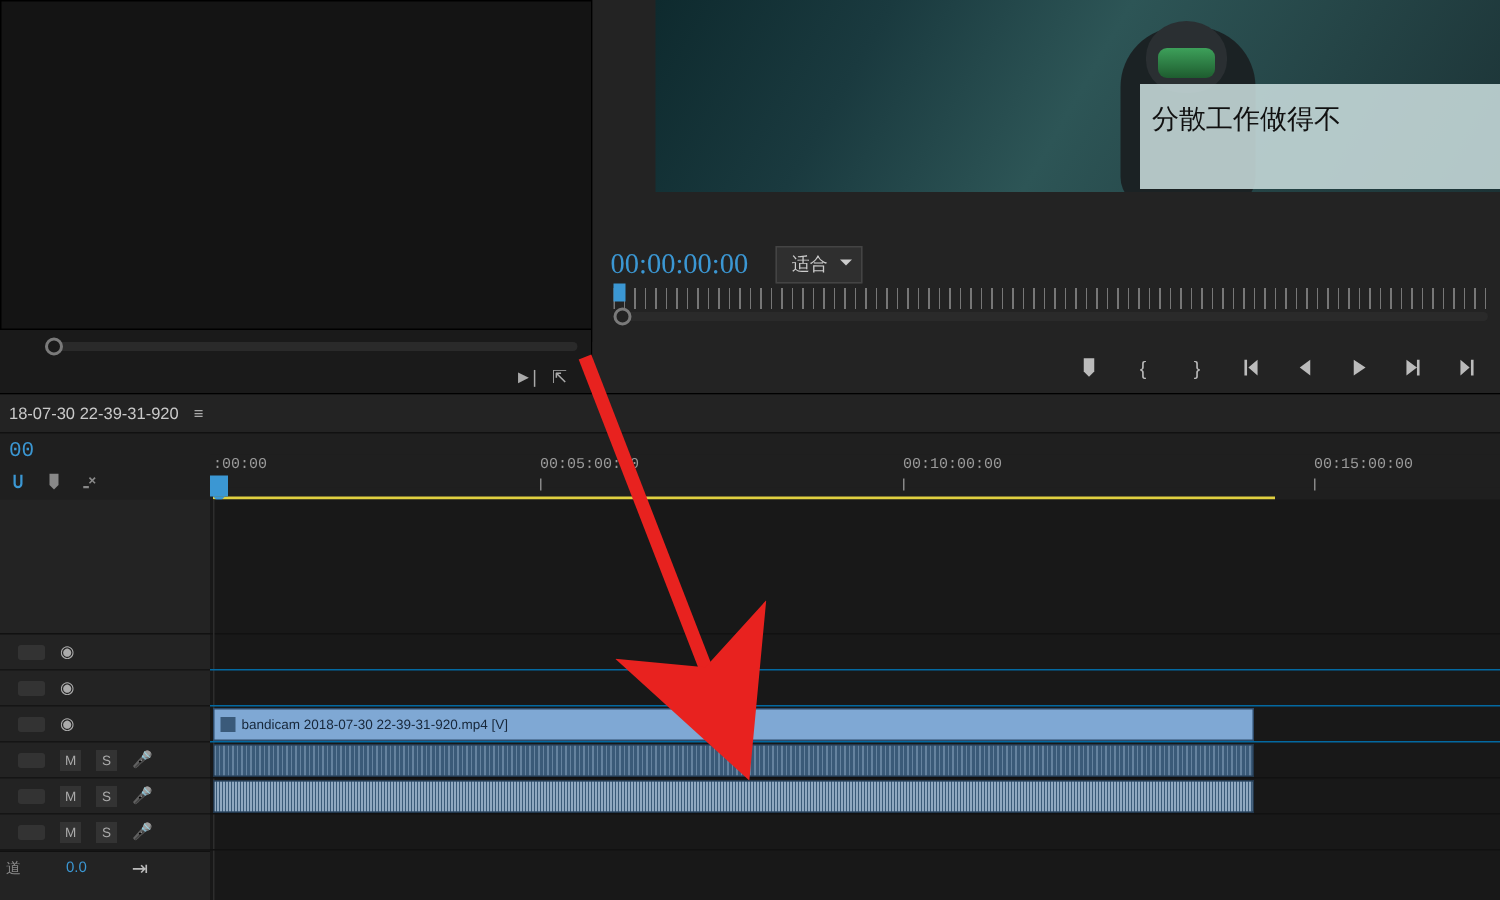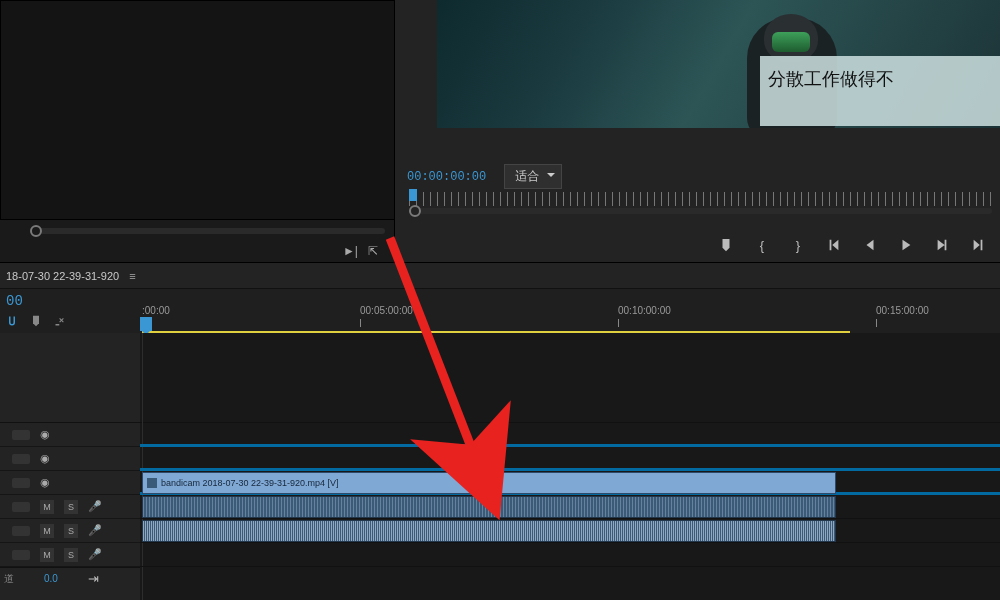--- a/index.html
+++ b/index.html
@@ -14,21 +14,21 @@
 .left-btns{position:absolute;right:16px;bottom:4px;display:flex;gap:10px;color:#aaa;font-size:12px}
 .left-btns span{cursor:pointer}
 
 .top-right{flex:1;background:#232323;position:relative}
 .preview{position:absolute;left:42px;top:0;right:0;height:128px;background:linear-gradient(120deg,#0e2a2e 0%,#1a3a3f 25%,#2d5556 50%,#1c3336 100%);overflow:hidden}
 .preview::before{content:"";position:absolute;left:55%;top:18px;width:90px;height:120px;background:#1b2224;border-radius:40px 40px 20px 20px}
 .helmet{position:absolute;left:58%;top:14px;width:54px;height:48px;background:#2a2f32;border-radius:50% 50% 45% 45%}
 .helmet::after{content:"";position:absolute;left:8px;top:18px;width:38px;height:20px;background:linear-gradient(#3da05a,#1e5c2f);border-radius:6px}
 .sub-box{position:absolute;right:0;top:56px;width:240px;height:70px;background:rgba(200,220,220,.88);padding:10px 8px;font-size:18px;color:#111;line-height:1.5;text-align:left}
 .tc-row{position:absolute;left:12px;top:164px;display:flex;align-items:center;gap:18px}
-.tc{color:#3b97d3;font-size:12px;font-family:Liberation Mono, monospace}
+.tc{color:#3b97d3;font-size:19px;font-family:Liberation Serif, serif}
 .fit-dd{background:#2f2f2f;border:1px solid #444;padding:3px 22px 3px 10px;font-size:12px;color:#ccc;position:relative}
 .fit-dd::after{content:"";position:absolute;right:6px;top:8px;border:4px solid transparent;border-top-color:#ccc}
 .ruler{position:absolute;left:14px;top:192px;right:8px;height:14px;background:repeating-linear-gradient(90deg,#777 0,#777 1px,transparent 1px,transparent 7px)}
 .ruler-play{position:absolute;left:14px;top:189px;width:8px;height:12px;background:#3b97d3}
 .ruler-scrub{position:absolute;left:14px;top:208px;right:8px;height:6px;background:#2a2a2a;border-radius:3px}
 .ruler-scrub .h{position:absolute;left:0;top:-3px;width:12px;height:12px;border:2px solid #7a7a7a;border-radius:50%;background:#232323}
 
 .transport{position:absolute;left:0;right:0;bottom:0;height:34px;background:#232323;display:flex;align-items:center;justify-content:flex-end;gap:20px;padding-right:14px;color:#bbb;font-size:13px}
 .transport .ico{width:16px;height:16px;display:flex;align-items:center;justify-content:center;cursor:pointer}
 
@@ -36,41 +36,41 @@
 .tl{position:absolute;left:0;top:262px;right:0;bottom:0;background:#1f1f1f;border-top:1px solid #000}
 .tl-header{height:26px;border-bottom:1px solid #111;display:flex;align-items:center;padding-left:6px;gap:10px;font-size:11px;color:#c9c9c9;background:#232323}
 .hamburger{color:#aaa;letter-spacing:1px}
 .tl-sub{height:44px;display:flex}
 .tl-sub-left{width:140px;padding:4px 6px}
 .tc2{color:#3b97d3;font-size:14px;font-family:Liberation Mono, monospace}
 .tl-tools{display:flex;gap:12px;margin-top:6px;color:#888;font-size:12px}
 .tl-tools span{cursor:pointer}
 .tl-ruler-wrap{flex:1;position:relative}
 .tl-ruler{position:absolute;left:0;top:14px;right:0;height:22px;background:#1f1f1f}
-.tick{position:absolute;top:2px;font-size:10px;color:#9a9a9a;font-family:Liberation Sans, sans-serif}
+.tick{position:absolute;top:2px;font-size:10px;color:#9a9a9a;font-family:Liberation Mono, monospace}
 .tick.major::before{content:"";position:absolute;left:0;top:14px;width:1px;height:8px;background:#888}
 .yellow{position:absolute;top:28px;height:2px;background:#e0d040}
 .playhead{position:absolute;top:14px;width:12px;height:14px;background:#3b97d3}
 .playhead::after{content:"";position:absolute;left:2px;top:14px;border:4px solid transparent;border-top-color:#3b97d3}
 
 .tracks{position:absolute;left:0;top:70px;right:0;bottom:0;display:flex}
 .track-heads{width:140px;background:#232323}
 .spacer{height:90px;border-bottom:1px solid #111}
 .trk{height:24px;display:flex;align-items:center;gap:10px;padding-left:12px;border-bottom:1px solid #151515;font-size:10px;color:#aaa}
 .trk .btn{width:14px;height:14px;background:#333;display:flex;align-items:center;justify-content:center;font-size:9px;cursor:pointer}
 .toggle{width:18px;height:10px;background:#333;border-radius:2px}
 .eye{width:14px;height:14px;color:#aaa;font-size:11px}
 .mic{font-size:11px}
 .bottom-row{height:22px;display:flex;align-items:center;padding-left:4px;gap:30px;font-size:10px;color:#888;border-top:1px solid #111}
 .bottom-row .val{color:#3b97d3}
 .snap{color:#bbb;font-size:13px}
 
 .track-area{flex:1;position:relative;background:#181818}
 .gap{height:90px;border-bottom:1px solid #111}
-.vrow{height:24px;border-bottom:3px solid #0369a1;position:relative}
+.vrow{height:24px;border-bottom:1px solid #0369a1;position:relative}
 .arow{height:24px;border-bottom:1px solid #111;position:relative}
 .clip-v{position:absolute;left:2px;top:1px;height:22px;background:#7fa8d4;border:1px solid #2d4a6a;font-size:9px;color:#17273a;padding:1px 4px;display:flex;align-items:center;gap:4px;overflow:hidden}
 .clip-v .ficon{width:10px;height:10px;background:#3a5a7a}
 .clip-a{position:absolute;left:2px;top:1px;height:22px;background:#3a5a78;border:1px solid #22374c;overflow:hidden}
 .wave{position:absolute;left:0;top:0;right:0;bottom:0;background:
  repeating-linear-gradient(90deg,rgba(180,205,230,.35) 0,rgba(180,205,230,.35) 1px,transparent 1px,transparent 3px),
  linear-gradient(#3a5a78,#3a5a78)}
 .wave.dense{background:
  repeating-linear-gradient(90deg,rgba(200,220,240,.6) 0,rgba(200,220,240,.6) 1px,transparent 1px,transparent 2px),
  linear-gradient(#3a5a78,#3a5a78)}
@@ -166,21 +166,21 @@
             </svg></span>
     <span><svg width="12" height="12" viewBox="0 0 16 16" fill="#888">
               <path d="M13 5l-2 2 2 2-1 1-2-2-2 2-1-1 2-2-2-2 1-1 2 2 2-2zM2 12h5v2H2z"></path>
             </svg></span>
    </div>
   </div>
   <div class="tl-ruler-wrap">
    <div class="tl-ruler">
     <span class="tick major" style="left:2px">:00:00</span>
     <span class="tick major" style="left:220px">00:05:00:00</span>
-    <span class="tick major" style="left:478px">00:10:00:00</span>
+    <span class="tick major" style="left:462px">00:10:00:00</span>
     <span class="tick major" style="left:736px">00:15:00:00</span>
     <div class="yellow" style="left:2px;width:708px"></div>
     <div class="playhead" style="left:0px"></div>
    </div>
   </div>
  </div>
 
  <div class="tracks">
   <div class="track-heads">
    <div class="spacer"></div>

